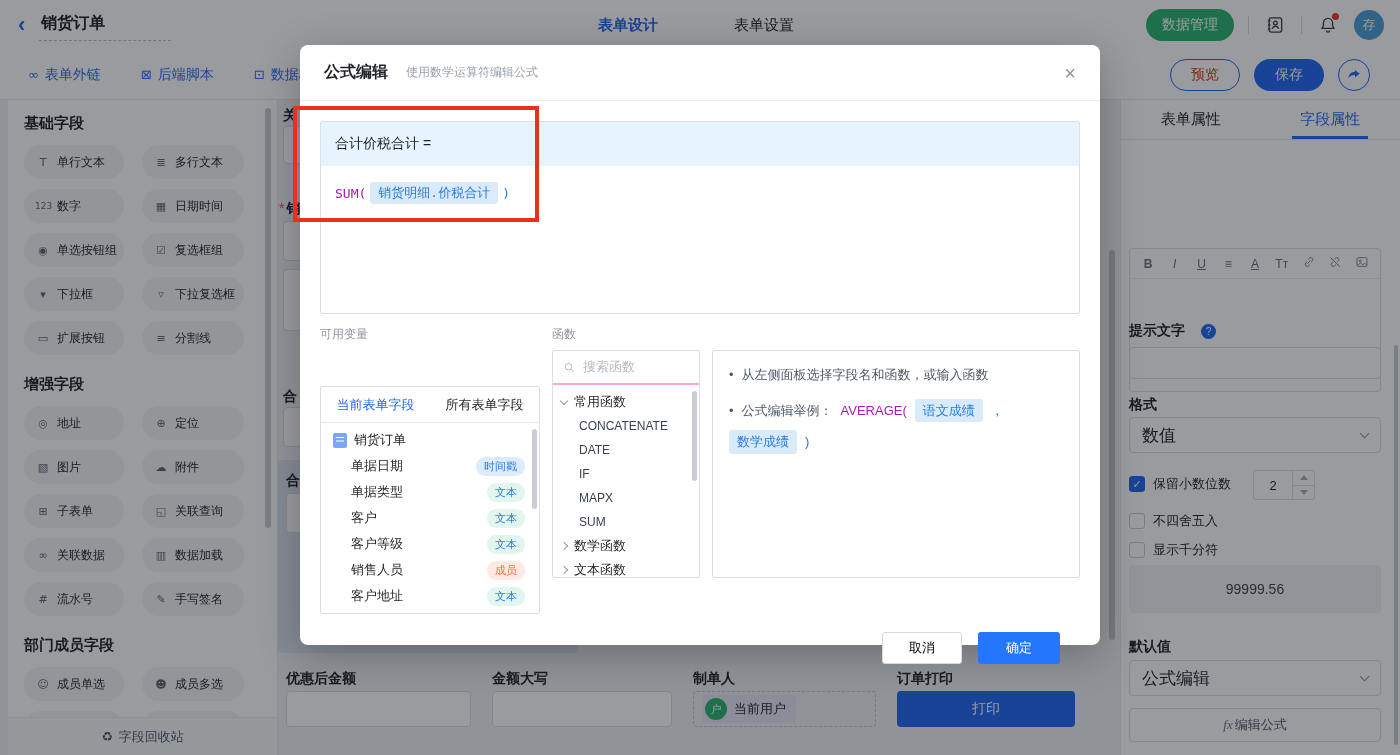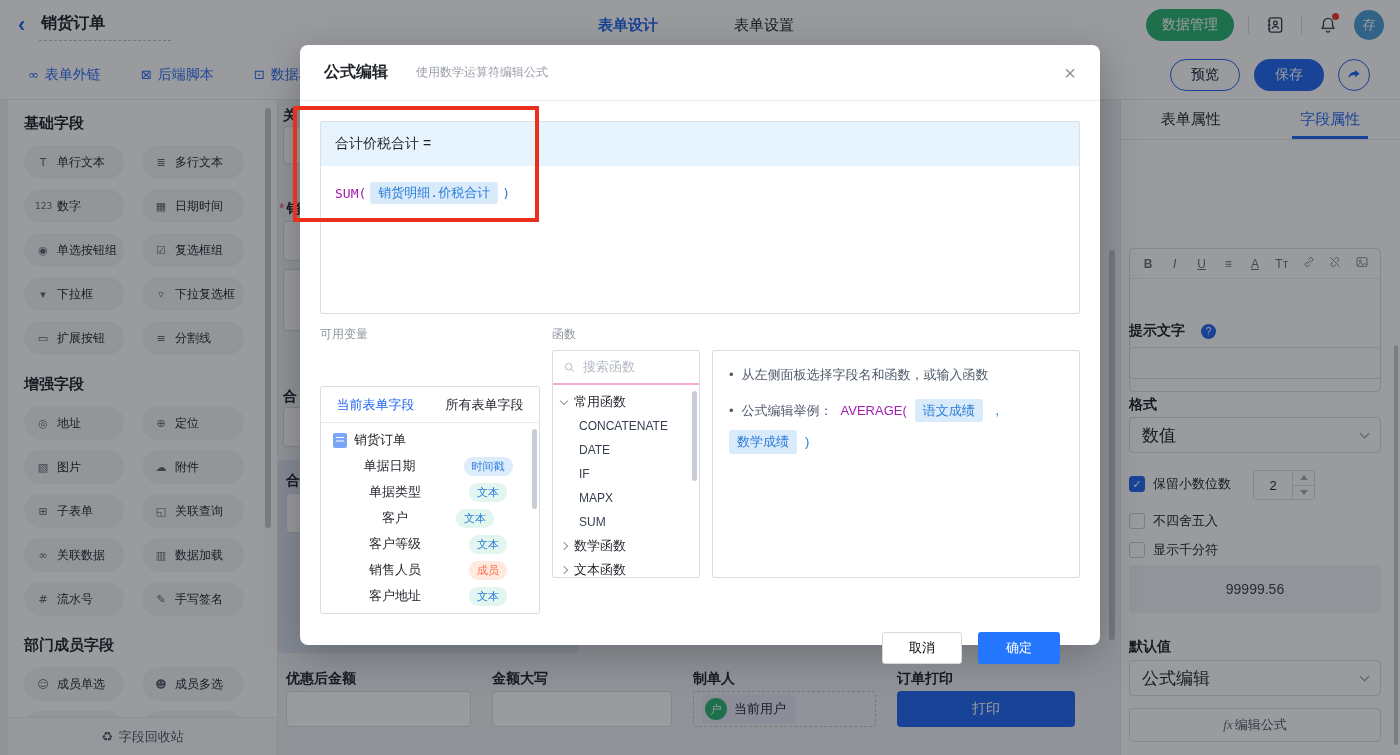--- a/index.html
+++ b/index.html
@@ -20,21 +20,21 @@
   .icon-btn { width:24px; height:24px; display:flex; align-items:center; justify-content:center; cursor:pointer; position:relative; }
   .icon-btn svg { stroke:#3a3f4a; fill:none; stroke-width:1.6; }
   .red-dot { position:absolute; right:1px; top:0; width:7px; height:7px; border-radius:50%; background:#f0382b; }
   .avatar { width:30px; height:30px; border-radius:50%; background:#4d9fd6; color:#fff; font-size:13px; display:flex; align-items:center; justify-content:center; cursor:pointer; }
 
   
   .toolbar { position:absolute; left:0; top:50px; width:1400px; height:50px; background:#fff; border-bottom:1px solid #e7e9ee; z-index:1; display:flex; align-items:center; }
   .tb-link { color:#2f6cf6; font-size:14px; display:flex; align-items:center; gap:6px; cursor:pointer; }
   .tb-link .g { font-size:13px; }
   .tb-right { position:absolute; right:30px; display:flex; align-items:center; gap:14px; }
-  .btn-outline { border:1px solid #2468f2; color:#0f172a; background:#fff; border-radius:16px; font-size:14px; padding:6px 20px; cursor:pointer; }
+  .btn-outline { border:1px solid #2468f2; color:#c2410c; background:#fff; border-radius:16px; font-size:14px; padding:6px 20px; cursor:pointer; }
   .btn-primary { border:none; background:#2468f2; color:#fff; border-radius:16px; font-size:14px; padding:7px 21px; cursor:pointer; }
   .btn-share { width:32px; height:32px; border-radius:50%; border:1px solid #2468f2; background:#fff; display:flex; align-items:center; justify-content:center; cursor:pointer; }
   .btn-share svg { fill:#2468f2; }
 
   
   .sidebar { position:absolute; left:8px; top:100px; width:270px; height:655px; background:#fff; border-right:1px solid #e7e9ee; z-index:1; overflow:hidden; padding:0 0 0 16px; }
   .sec-title { font-size:15px; font-weight:bold; margin:14px 0 12px 0; }
   .fld-grid { display:grid; grid-template-columns:100px 102px; column-gap:18px; row-gap:10px; }
   .fld-btn { height:34px; background:#f4f5f7; border-radius:17px; display:flex; align-items:center; padding-left:11px; gap:6px; font-size:12px; cursor:grab; white-space:nowrap; }
   .fld-btn .g { color:#5f6671; font-size:11px; width:16px; text-align:center; flex:none; }
@@ -82,42 +82,42 @@
   .preview-box { position:absolute; left:8px; top:465px; width:252px; height:48px; background:#f2f3f5; border-radius:4px; display:flex; align-items:center; justify-content:center; font-size:14px; color:#3d434d; }
   .fx-btn { position:absolute; left:8px; top:608px; width:252px; height:34px; border:1px solid #dcdee3; border-radius:4px; background:#fff; display:flex; align-items:center; justify-content:center; gap:2px; font-size:13px; color:#4e5969; cursor:pointer; }
   .fx { font-family:"Liberation Serif",serif; font-style:italic; color:#6b7280; }
   .rp-scroll { position:absolute; right:2px; top:245px; width:4px; height:400px; border-radius:2px; background:#c9cdd4; }
 
   
   .dim { position:absolute; inset:0; background:rgba(12,16,24,0.42); z-index:40; }
   .modal { position:absolute; left:300px; top:45px; width:800px; height:600px; background:#fff; border-radius:8px; box-shadow:0 10px 40px rgba(0,0,0,.25); z-index:50; }
   .m-head { height:56px; display:flex; align-items:center; padding:0 24px; border-bottom:1px solid #e9eaee; }
   .m-title { font-size:16px; font-weight:bold; }
-  .m-sub { font-size:12px; color:#9aa0aa; margin-left:28px; }
+  .m-sub { font-size:12px; color:#9aa0aa; margin-left:18px; }
   .m-close { margin-left:auto; font-size:20px; color:#8f959e; cursor:pointer; line-height:1; }
   .m-body { padding:20px 20px 0 20px; }
   .f-box { height:193px; border:1px solid #dcdee3; border-radius:2px; overflow:hidden; }
   .f-target { height:44px; background:#e7f3fd; display:flex; align-items:center; padding:0 14px; font-size:14px; }
   .f-line { padding:16px 14px; font-family:"DejaVu Sans Mono","Liberation Mono",monospace; font-size:13px; display:flex; align-items:center; gap:4px; }
   .kw { color:#a21caf; }
   .chip { background:#d9ebfb; color:#2b7cd9; border-radius:3px; padding:2px 8px; font-size:13px; }
   .paren { color:#2b7cd9; }
   .m-labels { display:flex; gap:12px; margin-top:12px; font-size:12px; color:#8f959e; }
   .m-cols { display:flex; gap:12px; margin-top:7px; }
   .pane { border:1px solid #dcdee3; border-radius:2px; height:228px; position:relative; overflow:hidden; }
   .p-vars { width:220px;margin-top:36px; }
   .p-fns { width:148px; }
   .p-tips { width:368px; }
   .v-tabs { display:flex; height:36px; border-bottom:1px solid #e9eaee; font-size:13px; }
   .v-tab { flex:1; display:flex; align-items:center; justify-content:center; cursor:pointer; }
   .v-tab.active { color:#2468f2; }
   .v-root { display:flex; align-items:center; gap:7px; padding:8px 0 4px 12px; font-size:13px; }
   .doc-ic { width:14px; height:15px; background:#7ba6f5; border-radius:2px; position:relative; flex:none; }
   .doc-ic::after { content:""; position:absolute; left:3px; top:4px; width:8px; height:1.5px; background:#fff; box-shadow:0 3.5px 0 #fff; }
-  .v-row { display:flex; align-items:center; justify-content:center; padding:0 14px 0 30px; height:26px; font-size:13px;gap:48px; }
+  .v-row { display:flex; align-items:center; justify-content:space-between; padding:0 14px 0 30px; height:26px; font-size:13px;gap:48px; }
   .badge { font-size:11px; border-radius:9px; padding:2px 8px; }
   .bg-time { background:#dcecfd; color:#2b7cd9; }
   .bg-text { background:#e1f6ef; color:#2b7cd9; }
   .bg-member { background:#ffe9e0; color:#ff6b45; }
   .v-scroll { position:absolute; right:2px; top:42px; width:5px; height:80px; border-radius:3px; background:#c9cdd4; }
   .s-box { height:34px; border-bottom:2px solid #f9a8d4; display:flex; align-items:center; gap:7px; padding:0 10px; }
   .s-box svg { stroke:#a8adb8; fill:none; stroke-width:1.6; }
   .s-ph { font-size:13px; color:#b4b9c2; }
   .fn-group { display:flex; align-items:center; gap:7px; height:24px; padding-left:8px; font-size:13px; cursor:pointer; }
   .fn-item { height:24px; display:flex; align-items:center; padding-left:26px; font-size:12px; color:#374151; cursor:pointer; }

